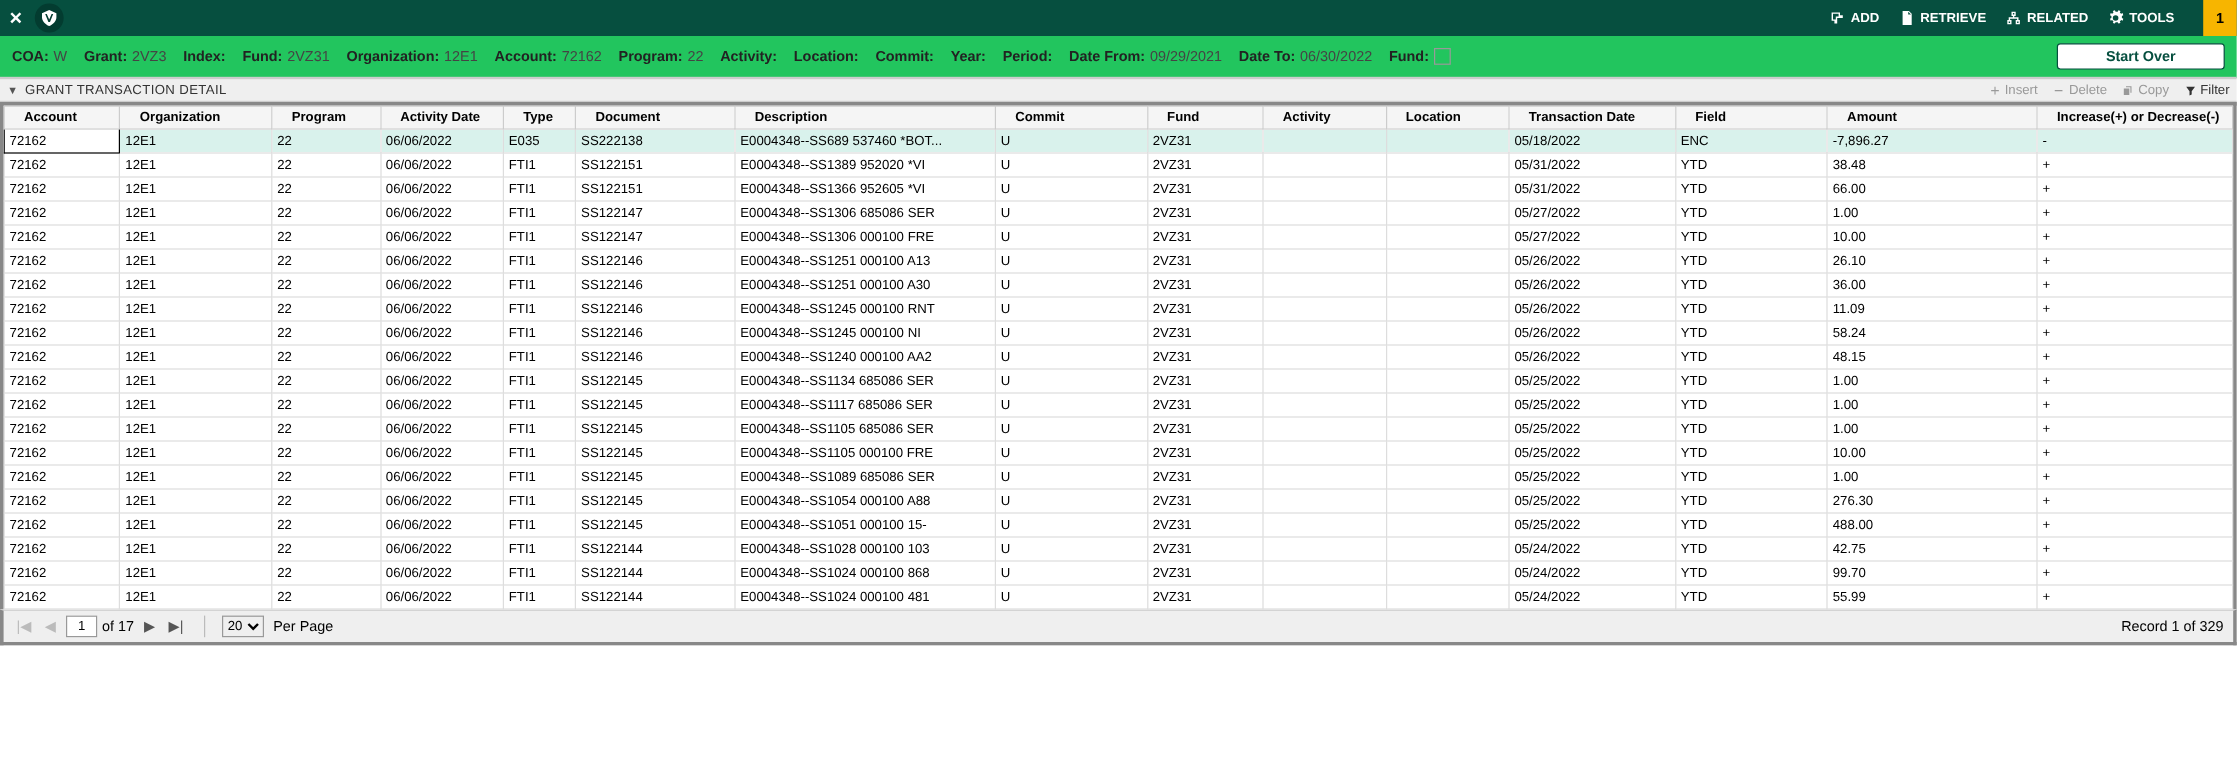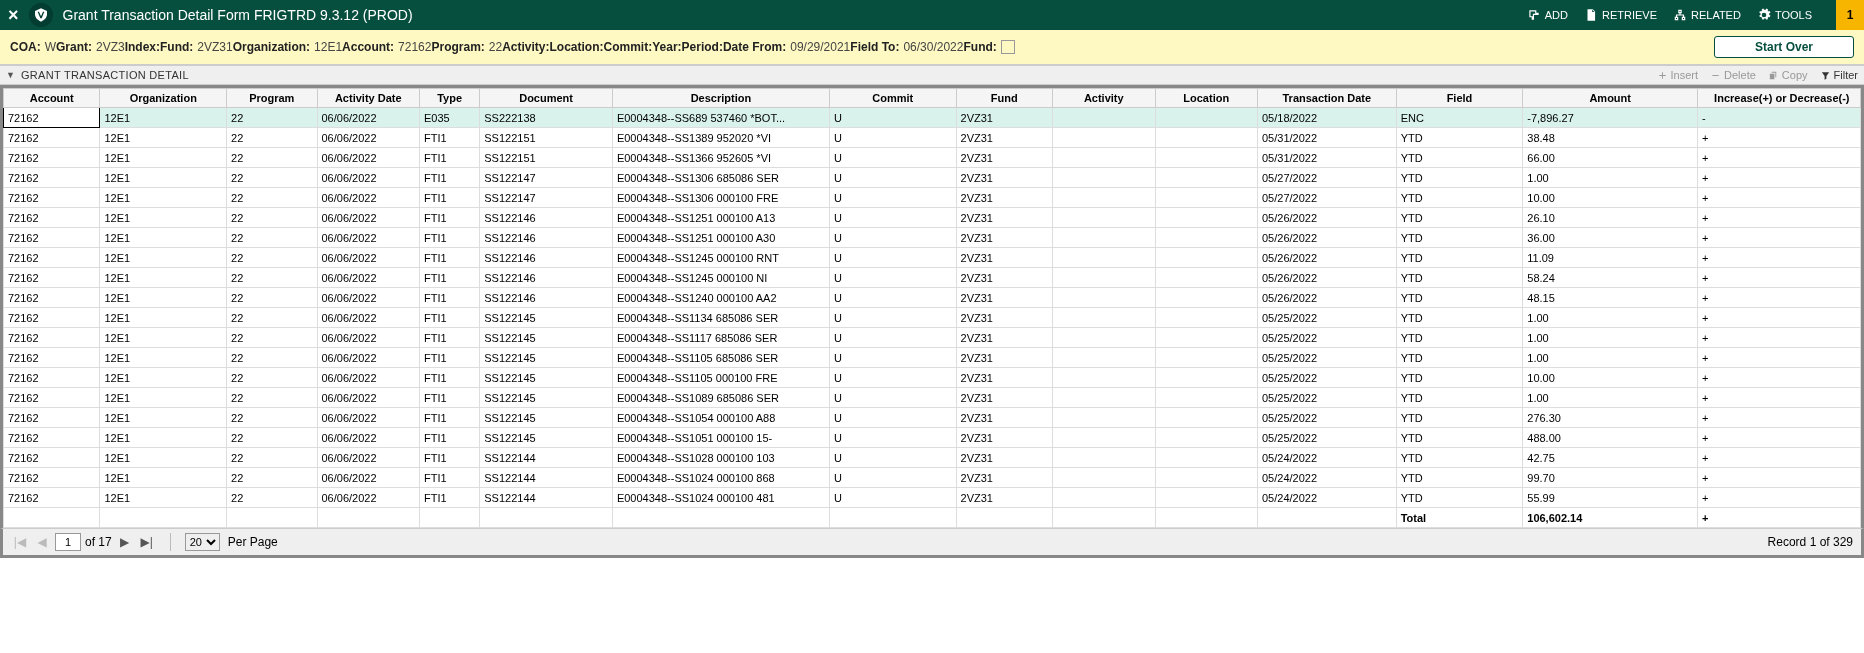--- a/index.html
+++ b/index.html
@@ -4,40 +4,40 @@
 <style>
 *{box-sizing:border-box;margin:0;padding:0;font-family:Arial,Helvetica,sans-serif;}
 body{background:#fff;font-size:12px;overflow:hidden;}
 .header{background:#064f3f;color:#fff;height:30px;display:flex;align-items:center;padding:0 8px;}
 .header-left{display:flex;align-items:center;flex:1;gap:10px;}
 .close-x{font-size:18px;font-weight:bold;cursor:pointer;}
 .logo{width:24px;height:24px;background:#033c30;border-radius:50%;display:flex;align-items:center;justify-content:center;}
 .logo svg{width:16px;height:16px;}
 .title{font-size:14px;}
 .header-right{display:flex;align-items:center;gap:16px;}
-.header-btn{display:flex;align-items:center;gap:4px;font-size:11px;font-weight:normal;cursor:pointer;}
+.header-btn{display:flex;align-items:center;gap:4px;font-size:11px;font-weight:bold;cursor:pointer;}
 .header-btn svg{width:14px;height:14px;fill:#fff;}
 .notif{background:#f7b500;color:#000;width:28px;height:30px;display:flex;align-items:center;justify-content:center;font-weight:bold;margin-left:8px;margin-right:-8px;}
-.params{background:#fef9c3;border-bottom:1px solid #ccc;padding:6px 10px;display:flex;align-items:center;flex-wrap:wrap;font-size:12px;}
+.params{background:#22c55e;border-bottom:1px solid #ccc;padding:6px 10px;display:flex;align-items:center;gap:14px;flex-wrap:wrap;font-size:12px;}
 .param{display:flex;align-items:center;gap:4px;}
 .param-label{font-weight:bold;color:#222;}
 .param-val{color:#444;}
 .pool-check{width:14px;height:14px;border:1px solid #999;}
 .start-over{margin-left:auto;border:1px solid #064f3f;color:#064f3f;background:#fff;padding:3px 40px;border-radius:3px;font-size:12px;cursor:pointer;font-weight:bold;}
 .section-bar{background:#efefef;border-top:1px solid #ccc;border-bottom:1px solid #ccc;display:flex;align-items:center;padding:3px 6px;font-size:11px;}
 .section-title{font-weight:normal;color:#333;letter-spacing:0.3px;}
 .caret-down{margin-right:6px;font-size:9px;color:#555;}
 .section-actions{margin-left:auto;display:flex;gap:12px;color:#999;align-items:center;}
 .section-action{display:flex;align-items:center;gap:3px;cursor:pointer;}
 .section-action svg{width:11px;height:11px;fill:#999;}
 .section-action.active{color:#333;}
 .section-action.active svg{fill:#333;}
 .grid-wrap{border:3px solid #888;border-bottom:none;overflow:hidden;}
 table{width:100%;border-collapse:collapse;table-layout:fixed;}
-th{background:#f5f5f5;border:1px solid #ccc;padding:3px 16px;text-align:center;font-weight:bold;font-size:11px;white-space:nowrap;overflow:hidden;}
+th{background:#f5f5f5;border:1px solid #ccc;padding:3px 16px;text-align:left;font-weight:bold;font-size:11px;white-space:nowrap;overflow:hidden;}
 td{border:1px solid #ddd;padding:2px 4px;font-size:11px;white-space:nowrap;overflow:hidden;text-overflow:ellipsis;height:20px;}
 tr.selected td{background:#d9f2ec;}
 tr.selected td.acct{background:#fff;border:1px solid #000;}
 .num{text-align:left;}
 .total-row td{font-weight:bold;}
 .footer{background:#efefef;border:3px solid #888;border-top:1px solid #ccc;display:flex;align-items:center;padding:4px 8px;font-size:12px;gap:8px;}
 .pager{display:flex;align-items:center;gap:4px;}
 .pager-btn{width:18px;height:18px;display:flex;align-items:center;justify-content:center;cursor:pointer;color:#555;}
 .pager-btn.disabled{color:#bbb;}
 .pager-input{width:26px;text-align:center;border:1px solid #999;height:18px;font-size:11px;}
@@ -49,21 +49,20 @@
 <body>
 
 <div class="header">
   <div class="header-left">
     <span class="close-x">×</span>
     <span class="logo">
       <svg viewBox="0 0 24 24">
           <path fill="#fff" d="M12 2L3 6v5c0 5 4 9 9 11 5-2 9-6 9-11V6l-9-4z M9 7l3 7 3-7h2l-4 10h-2L7 7h2z"></path>
         </svg>
     </span>
-    <span class="title">Grant Transaction Detail Form FRIGTRD 9.3.12 (PROD)</span>
   </div>
   <div class="header-right">
     <span class="header-btn">
       <svg viewBox="0 0 24 24">
           <path d="M4 4h12v4h4v12H8v-4H4V4zm2 2v8h4v-4h4V6H6zm6 6v8h8v-8h-8z"></path>
         </svg>
       <span>ADD</span>
     </span>
     <span class="header-btn">
       <svg viewBox="0 0 24 24">
@@ -128,21 +127,21 @@
       <span class="param-label">Year:</span>
     </span>
   <span class="param">
       <span class="param-label">Period:</span>
     </span>
   <span class="param">
       <span class="param-label">Date From:</span>
       <span class="param-val">09/29/2021</span>
     </span>
   <span class="param">
-      <span class="param-label">Field To:</span>
+      <span class="param-label">Date To:</span>
       <span class="param-val">06/30/2022</span>
     </span>
   <span class="param">
       <span class="param-label">Fund:</span>
       <span class="pool-check"></span>
     </span>
   <button class="start-over">Start Over</button>
 </div>
 
 <div class="section-bar">
@@ -548,37 +547,20 @@
           <td>E0004348--SS1024 000100 481</td>
           <td>U</td>
           <td>2VZ31</td>
           <td></td>
           <td></td>
           <td>05/24/2022</td>
           <td>YTD</td>
           <td class="num">55.99</td>
           <td>+</td>
         </tr>
-        <tr class="total-row">
-          <td></td>
-          <td></td>
-          <td></td>
-          <td></td>
-          <td></td>
-          <td></td>
-          <td></td>
-          <td></td>
-          <td></td>
-          <td></td>
-          <td></td>
-          <td></td>
-          <td class="num">Total</td>
-          <td class="num">106,602.14</td>
-          <td>+</td>
-        </tr>
       </tbody>
 </table>
 </div>
 
 <div class="footer">
   <div class="pager">
     <span class="pager-btn disabled">|◀</span>
     <span class="pager-btn disabled">◀</span>
     <input class="pager-input" value="1" style="">
     <span>of 17</span>

